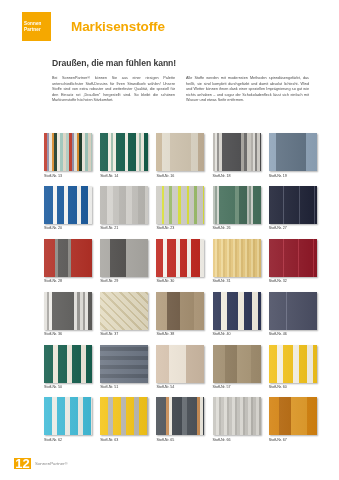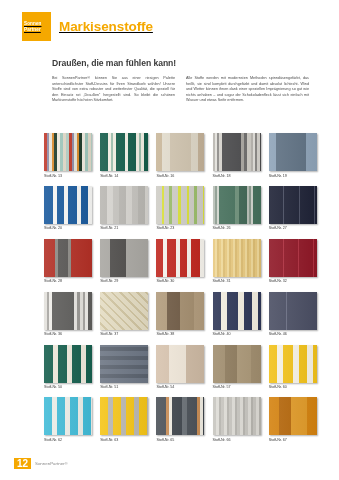--- a/index.html
+++ b/index.html
@@ -6,21 +6,21 @@
   body{
     width:339px;height:480px;
     background:#ffffff;
     font-family:"Liberation Sans", sans-serif;
     overflow:hidden;
     position:relative;
   }
   .page{position:absolute;inset:0;background:#fff;}
 
   
-  .header{position:absolute;left:22px;top:12px;display:flex;align-items:center;gap:8px;text-decoration:underline;}
+  .header{position:absolute;left:22px;top:12px;display:flex;align-items:center;gap:20px;}
   .logo-box{
     width:29px;height:29px;background:#F5A800;
     display:flex;flex-direction:column;justify-content:center;align-items:flex-start;
     padding-left:2px;box-sizing:border-box;
   }
   .logo-line{color:#ffffff;font-size:4.6px;font-weight:bold;line-height:5.4px;letter-spacing:.1px;}
   .header-title{
     color:#F5A800;font-size:13.5px;font-weight:bold;letter-spacing:-.1px;
   }
 
@@ -53,21 +53,21 @@
     pointer-events:none;
   }
   .cap{
     margin-top:2.6px;color:#3d3d3d;font-size:3.7px;letter-spacing:-.05px;white-space:nowrap;
   }
 
   
   .footer{position:absolute;left:14px;bottom:11px;display:flex;align-items:center;gap:4px;}
   .pagebox{
     width:17px;height:11px;background:#F5A800;color:#fff;
-    font-size:10px;font-weight:bold;display:flex;align-items:center;justify-content:center;
+    font-size:13px;font-weight:bold;display:flex;align-items:center;justify-content:center;
   }
   .footer-brand{color:#8a8a8a;font-size:4.4px;}
 </style>
 </head>
 <body>
 
 <div class="page">
 
   <div class="header">
     <div class="logo-box">

